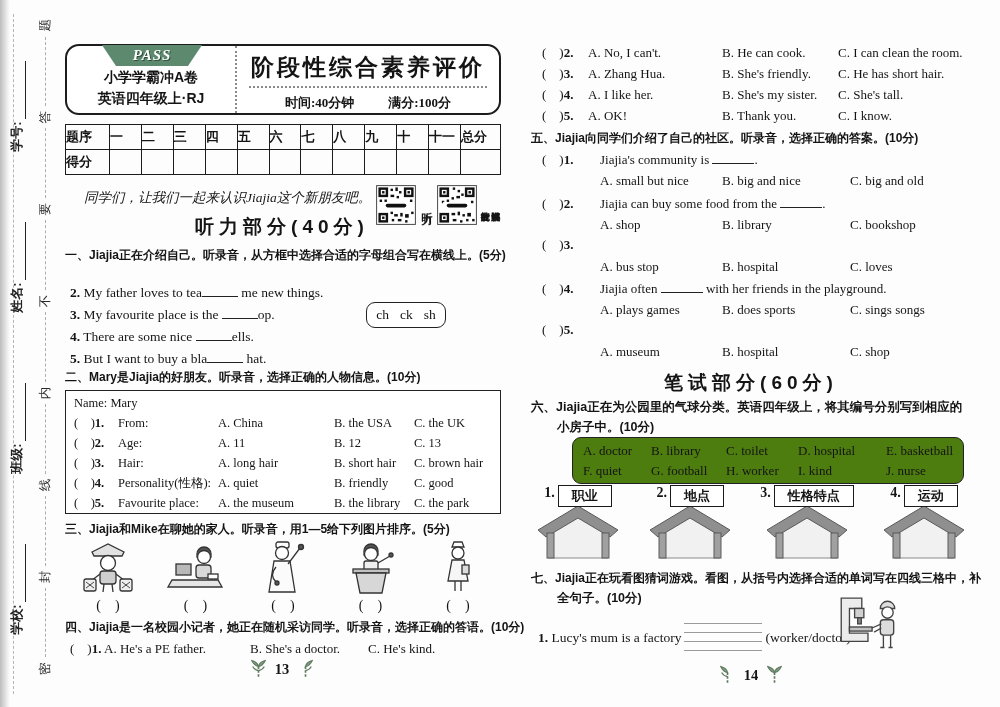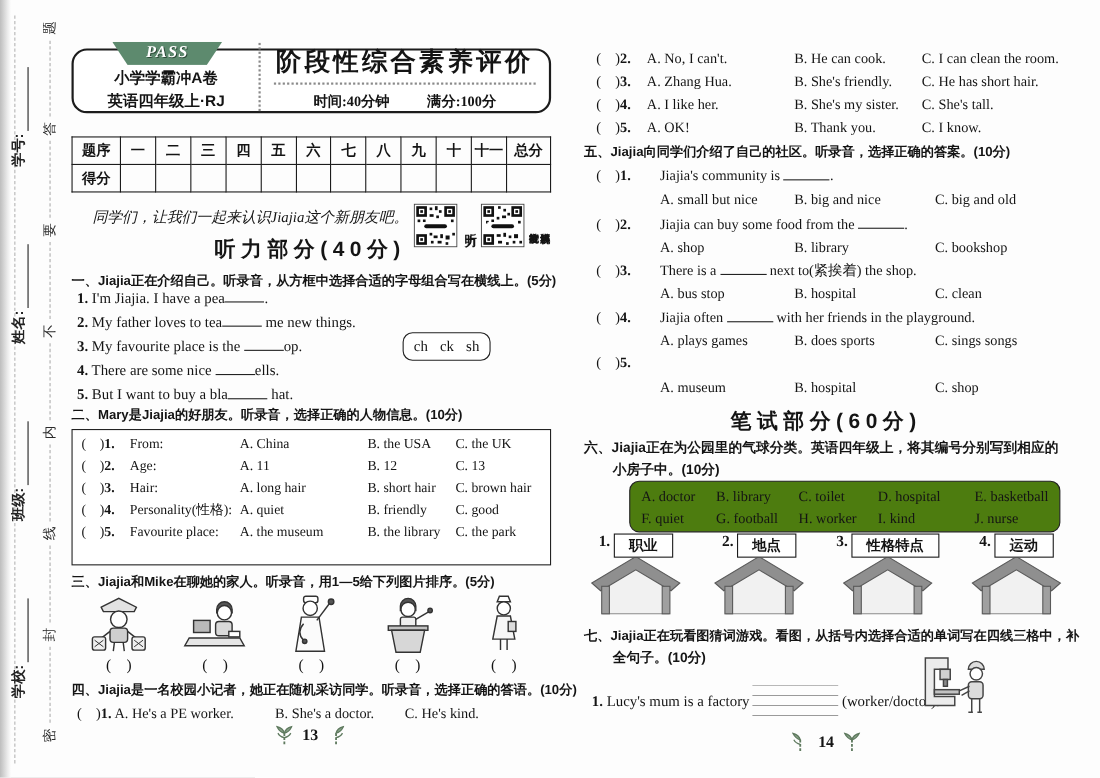--- a/index.html
+++ b/index.html
@@ -24,41 +24,41 @@
            transform:rotate(-90deg); display:flex; align-items:center;
            font-family:"Liberation Sans",sans-serif; font-size:12.5px; color:#2a2a2a; z-index:7; }
   .leader { flex:1; border-bottom:1.5px dashed #adadad; height:0; margin:0 5px; }
 
   
   .page { position:absolute; top:0; height:707px; }
   .page-left  { left:62px;  width:440px; }
   .page-right { left:528px; width:446px; }
 
   
-  .header-box { left:3px; top:44px; width:436px; height:59px; border:2px solid #1c1c1c;
-           border-radius:14px; display:flex; background:#fff;align-items:flex-end; }
+  .header-box { left:3px; top:44px; width:436px; height:71px; border:2px solid #1c1c1c;
+           border-radius:14px; display:flex; background:#fff; }
   .hdr-left { width:170px; border-right:2px dotted #8a8a8a; position:relative;
            text-align:center; padding-top:21px; }
   .pass-tab { position:absolute; top:-1px; left:35px; width:100px; height:21px;
            background:#5d8a6e; clip-path:polygon(0 0,100% 0,86% 100%,14% 100%);
            display:flex; align-items:center; justify-content:center; }
   .pass-text { color:#fff; font-style:italic; font-weight:bold;
            font-family:"Liberation Serif",serif; font-size:15px; letter-spacing:1px;
            text-shadow:1px 1px 0 #2e4a38; }
   .hdr-series  { font-size:14px; font-weight:bold; margin-top:2px; }
   .hdr-subject { font-size:14px; font-weight:bold; margin-top:3px; }
   .hdr-right { flex:1; display:flex; flex-direction:column; }
   .hdr-title { font-size:23px; font-weight:bold; letter-spacing:3px; text-align:center; padding-top:6px; }
   .hdr-meta  { margin:3px 12px 0; border-top:2px dotted #8a8a8a; padding-top:6px;
            display:flex; justify-content:center; gap:34px; font-weight:bold; font-size:13px; }
 
   
   .score-table { position:absolute; left:3px; top:124px; width:436px;
            border-collapse:collapse; table-layout:fixed; }
-  .score-table th, .score-table td { border:1.6px solid #1c1c1c; height:25px; text-align:center;
+  .score-table th, .score-table td { border:1.6px solid #1c1c1c; height:25px; text-align:left;
            font-family:"Liberation Sans",sans-serif; font-weight:bold; font-size:13px; padding:0; }
 
   .intro { left:22px; top:189px; font-size:13.5px; font-style:italic; }
   .qr-block { left:314px; top:185px; display:flex; align-items:center; gap:3px; }
   .qr-svg { width:40px; height:40px; display:block; }
   .qr-label-v { writing-mode:vertical-rl; font-size:11px; font-weight:bold;
            font-family:"Liberation Sans",sans-serif; letter-spacing:2px; }
   .qr-mini { writing-mode:vertical-rl; font-size:9px; font-weight:bold; line-height:1.15;
            font-family:"Liberation Sans",sans-serif; }
   .qr-label-grid { display:flex; }
@@ -286,35 +286,35 @@
       <span class="qr-label-grid">
         <span class="qr-mini">智能批改</span>
         <span class="qr-mini">视频讲解</span>
       </span>
     </div>
 
     <div class="part-title abs" style="top:214px">听力部分(40分)</div>
 
     <div class="sec-h abs" style="left:3px; top:247px">一、Jiajia正在介绍自己。听录音，从方框中选择合适的字母组合写在横线上。(5分)</div>
 
-    <div class="q-item abs" style="left:8px; top:262px"><b>1.</b> <span>I'm Jiajia. I have a pea</span><span class="blank"></span><span>.</span></div>
     <div class="q-item abs" style="left:8px; top:284px"><b>2.</b> <span>My father loves to tea</span><span class="blank"></span><span> me new things.</span></div>
     <div class="q-item abs" style="left:8px; top:306px"><b>3.</b> <span>My favourite place is the </span><span class="blank"></span><span>op.</span></div>
     <div class="q-item abs" style="left:8px; top:328px"><b>4.</b> <span>There are some nice </span><span class="blank"></span><span>ells.</span></div>
     <div class="q-item abs" style="left:8px; top:350px"><b>5.</b> <span>But I want to buy a bla</span><span class="blank"></span><span> hat.</span></div>
 
     <div class="letter-box abs">
       <span>ch</span>
       <span>ck</span>
       <span>sh</span>
     </div>
 
     <div class="sec-h abs" style="left:3px; top:369px">二、Mary是Jiajia的好朋友。听录音，选择正确的人物信息。(10分)</div>
 
     <div class="mary-box abs">
+      <div class="mary-title">Name: Mary</div>
       <div class="mary-row">
         <span><span>(&nbsp;&nbsp;&nbsp;&nbsp;)</span><b>1.</b></span>
         <span>From:</span>
         <span>A. China</span>
         <span>B. the USA</span>
         <span>C. the UK</span>
       </div>
       <div class="mary-row">
         <span><span>(&nbsp;&nbsp;&nbsp;&nbsp;)</span><b>2.</b></span>
         <span>Age:</span>
@@ -406,21 +406,21 @@
       <span>(&nbsp;&nbsp;&nbsp;&nbsp;)</span>
       <span>(&nbsp;&nbsp;&nbsp;&nbsp;)</span>
       <span>(&nbsp;&nbsp;&nbsp;&nbsp;)</span>
       <span>(&nbsp;&nbsp;&nbsp;&nbsp;)</span>
       <span>(&nbsp;&nbsp;&nbsp;&nbsp;)</span>
     </div>
 
     <div class="sec-h abs" style="left:3px; top:619px">四、Jiajia是一名校园小记者，她正在随机采访同学。听录音，选择正确的答语。(10分)</div>
     <div class="opt-row4 abs">
       <span><span>(&nbsp;&nbsp;&nbsp;&nbsp;)</span><b>1.</b></span>
-      <span>A. He's a PE worker.</span>
+      <span>A. He's a PE father.</span>
       <span>B. She's a doctor.</span>
       <span>C. He's kind.</span>
     </div>
 
     <div class="footer abs">
       <svg width="15" height="22" viewBox="0 0 18 24" fill="none" stroke="#5f7a5f" stroke-width="1.4">
         <path d="M9 9 V22" stroke-dasharray="3 1.6" stroke-width="2"></path>
         <path d="M9 9 C4 8 2 4 1 2 C5 3 8 5 9 9 Z" fill="#8aa38a"></path>
         <path d="M9 9 C14 8 16 4 17 2 C13 3 10 5 9 9 Z" fill="#8aa38a"></path>
         <path d="M9 14 C5 13 3 11 2 9 M9 14 C13 13 15 11 16 9"></path>
@@ -478,26 +478,25 @@
       <span><span>Jiajia can buy some food from the </span><span class="blank5"></span><span>.</span></span>
     </div>
     <div class="o5-row abs" style="top:217px">
       <span>A. shop</span>
       <span>B. library</span>
       <span>C. bookshop</span>
     </div>
 
     <div class="q5-row abs" style="top:237px">
       <span><span>(&nbsp;&nbsp;&nbsp;&nbsp;)</span><b>3.</b></span>
-      <span><span>There is a </span><span class="blank5"></span><span> next to(紧挨着) the shop.</span></span>
     </div>
     <div class="o5-row abs" style="top:259px">
       <span>A. bus stop</span>
       <span>B. hospital</span>
-      <span>C. clean</span>
+      <span>C. loves</span>
     </div>
 
     <div class="q5-row abs" style="top:280px">
       <span><span>(&nbsp;&nbsp;&nbsp;&nbsp;)</span><b>4.</b></span>
       <span><span>Jiajia often </span><span class="blank5"></span><span> with her friends in the playground.</span></span>
     </div>
     <div class="o5-row abs" style="top:302px">
       <span>A. plays games</span>
       <span>B. does sports</span>
       <span>C. sings songs</span>

